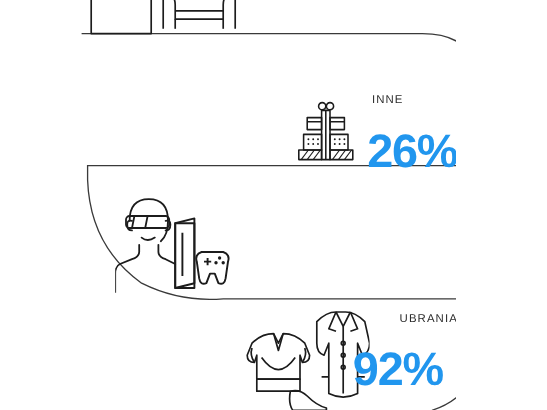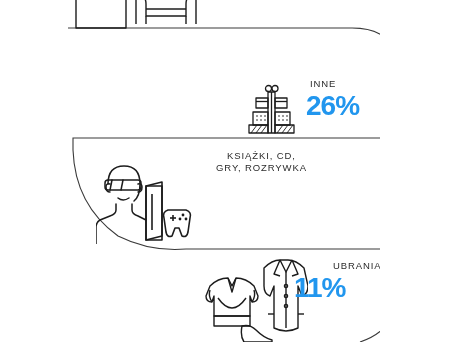--- a/index.html
+++ b/index.html
@@ -13,24 +13,25 @@
     font-size:9.5px;
     letter-spacing:0.9px;
     color:#2b2b2b;
     line-height:12px;
     white-space:pre;
     font-weight:400;
   }
   .pct{
     font-family:"Liberation Sans",sans-serif;
     font-weight:700;
-    font-size:28px;
+    font-size:39px;
     letter-spacing:-1px;
     line-height:34px;
     white-space:pre;
+    margin-top:21px;
   }
   
   #node-furniture{left:60px;top:-34px;width:340px;height:62px;}
   #furniture-icons{position:absolute;left:0px;top:0px;}
   
   #node-inne{left:238px;top:78px;width:215px;height:62px;}
   #inne-icon{position:absolute;left:0px;top:5px;}
   #inne-label{position:absolute;left:72px;top:0px;}
   #inne-pct{position:absolute;left:68px;top:11px;}
   
@@ -173,24 +174,20 @@
         <g fill="none" stroke="#1c1c1c" stroke-width="1.6" stroke-linejoin="round">
           <path d="M68 62 Q66 56 72 54 L90 54 Q96 56 94 62 L92 76 Q91 82 86 80 L83 72 L79 72 L76 80 Q71 82 70 76 Z"></path>
           <line x1="74" y1="62" x2="80" y2="62"></line>
           <line x1="77" y1="59" x2="77" y2="65"></line>
           <circle cx="87" cy="59" r="1.4" fill="#1c1c1c" stroke="none"></circle>
           <circle cx="90" cy="63" r="1.4" fill="#1c1c1c" stroke="none"></circle>
           <circle cx="84" cy="63" r="1.4" fill="#1c1c1c" stroke="none"></circle>
         </g>
       </svg>
     </div>
-    <div id="ksiazki-label">
-      <div class="label" style="color: rgb(43, 43, 43);">KSIĄŻKI, CD,</div>
-      <div class="label" style="color: rgb(43, 43, 43);">GRY, ROZRYWKA</div>
-    </div>
   </div>
 
   <div class="node" id="node-ubrania">
     <div id="ubrania-icon">
       <svg class="icon-svg" width="110" height="90" viewBox="0 0 110 90">
 
         <g fill="none" stroke="#1c1c1c" stroke-width="1.4" stroke-linejoin="round">
           <path d="M12 34 Q20 26 30 26 L34 34 L38 26 Q48 26 56 34 L60 44 Q60 50 54 50 L52 44 L52 64 L16 64 L16 44 L14 50 Q8 50 8 44 Z"></path>
           <path d="M30 26 L34 40 L38 26"></path>
           <path d="M20 46 Q27 56 34 56 Q41 56 48 46"></path>
@@ -211,16 +208,16 @@
           <path d="M70 62 L76 62"></path>
           <path d="M100 62 L106 62"></path>
         </g>
 
         <g fill="none" stroke="#1c1c1c" stroke-width="1.4" stroke-linejoin="round">
           <path d="M44 74 Q52 72 58 78 Q66 86 74 88 L74 90 L46 90 Q42 84 44 74 Z"></path>
         </g>
       </svg>
     </div>
     <div class="label" id="ubrania-label" style="color: rgb(43, 43, 43); margin-left: 35px;">UBRANIA</div>
-    <div class="pct" id="ubrania-pct" style="color: rgb(33, 150, 238);">11%</div>
+    <div class="pct" id="ubrania-pct" style="color: rgb(33, 150, 238);">92%</div>
   </div>
 
 </div>
 
 </body></html>

